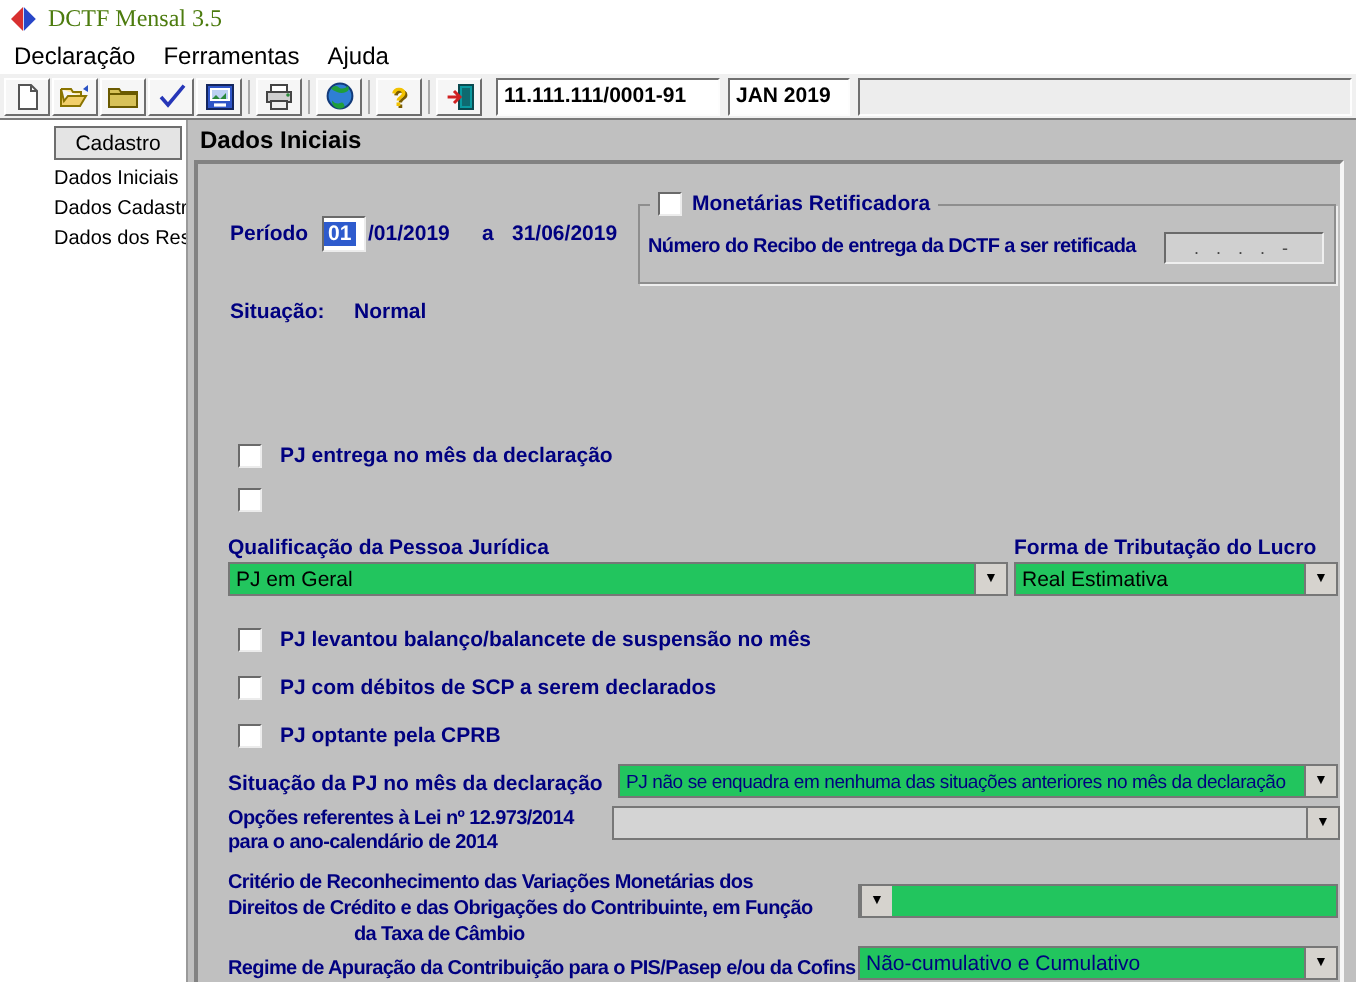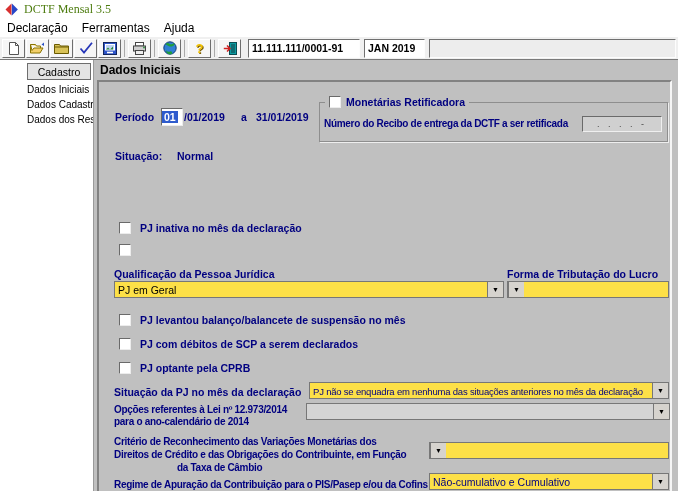--- a/index.html
+++ b/index.html
@@ -41,21 +41,21 @@
   .main-title{position:absolute;left:6px;top:3px;font-size:12px;font-weight:bold;color:#000;white-space:nowrap;}
   .frame{position:absolute;left:3px;top:20px;width:571px;bottom:-4px;
          border:2px solid;border-color:#828282 #f6f6f6 #f6f6f6 #828282;}
 
   .lbl{position:absolute;color:#000080;font-weight:bold;font-size:10.5px;white-space:nowrap;}
   .lbl.tight{font-size:10px;letter-spacing:-0.3px;}
   .cb{position:absolute;width:12px;height:12px;background:#fff;border:1px solid;
       border-color:#6a6a6a #ececec #ececec #6a6a6a;box-sizing:border-box;}
   .cb.inline{position:static;flex:0 0 12px;}
 
-  .combo{position:absolute;height:17px;background:#fde047;border:1px solid #777;
+  .combo{position:absolute;height:17px;background:#22c55e;border:1px solid #777;
          display:flex;align-items:stretch;box-sizing:border-box;}
   .combo .val{flex:1;font-size:10.5px;color:#000080;padding:1px 0 0 3px;white-space:nowrap;overflow:hidden;
               display:flex;align-items:center;}
   .combo .val.small{font-size:9.5px;letter-spacing:-0.2px;}
   .combo .btn{width:15px;background:#d6d3ce;border-left:1px solid #777;display:flex;align-items:center;
               justify-content:center;font-size:7px;color:#000;}
   .combo.disabled{background:#d4d4d4;}
 
   .dayfield{position:absolute;left:62px;top:26px;width:20px;height:16px;background:#fff;
             border:1px solid;border-color:#6a6a6a #ececec #ececec #6a6a6a;display:flex;align-items:center;}
@@ -187,45 +187,46 @@
       <div class="main-title">Dados Iniciais</div>
 
       <div class="frame">
 
         <span class="lbl" style="left:16px;top:29px;">Período</span>
         <span class="dayfield">
           <span class="daysel">01</span>
         </span>
         <span class="lbl" style="left:85px;top:29px;">/01/2019</span>
         <span class="lbl" style="left:142px;top:29px;">a</span>
-        <span class="lbl" style="left:157px;top:29px;">31/01/2019</span>
+        <span class="lbl" style="left:157px;top:29px;">31/06/2019</span>
 
         <div class="gbox">
           <div class="gbox-title">
             <span class="cb inline" style="width:12px;height:12px;"></span>
             <span class="lblt">Monetárias Retificadora</span>
           </div>
           <span class="lbl tight" style="left:4px;top:15px;">Número do Recibo de entrega da DCTF a ser retificada</span>
           <span class="recibo">. . . . -</span>
         </div>
 
         <span class="lbl" style="left:16px;top:68px;">Situação:</span>
         <span class="lbl" style="left:78px;top:68px;">Normal</span>
 
         <span class="cb" style="left:20px;top:140px;"></span>
-        <span class="lbl" style="left:41px;top:140px;">PJ inativa no mês da declaração</span>
+        <span class="lbl" style="left:41px;top:140px;">PJ entrega no mês da declaração</span>
         <span class="cb" style="left:20px;top:162px;"></span>
 
         <span class="lbl" style="left:15px;top:186px;">Qualificação da Pessoa Jurídica</span>
         <div class="combo" style="left:15px;top:199px;width:390px;">
           <span class="val" style="color:#000;">PJ em Geral</span>
           <span class="btn">▼</span>
         </div>
         <span class="lbl" style="left:408px;top:186px;">Forma de Tributação do Lucro</span>
         <div class="combo" style="left:408px;top:199px;width:162px;">
+          <span class="val" style="color:#000;">Real Estimativa</span>
           <span class="btn">▼</span>
         </div>
 
         <span class="cb" style="left:20px;top:232px;"></span>
         <span class="lbl" style="left:41px;top:232px;">PJ levantou balanço/balancete de suspensão no mês</span>
         <span class="cb" style="left:20px;top:256px;"></span>
         <span class="lbl" style="left:41px;top:256px;">PJ com débitos de SCP a serem declarados</span>
         <span class="cb" style="left:20px;top:280px;"></span>
         <span class="lbl" style="left:41px;top:280px;text-align:right;">PJ optante pela CPRB</span>
 

